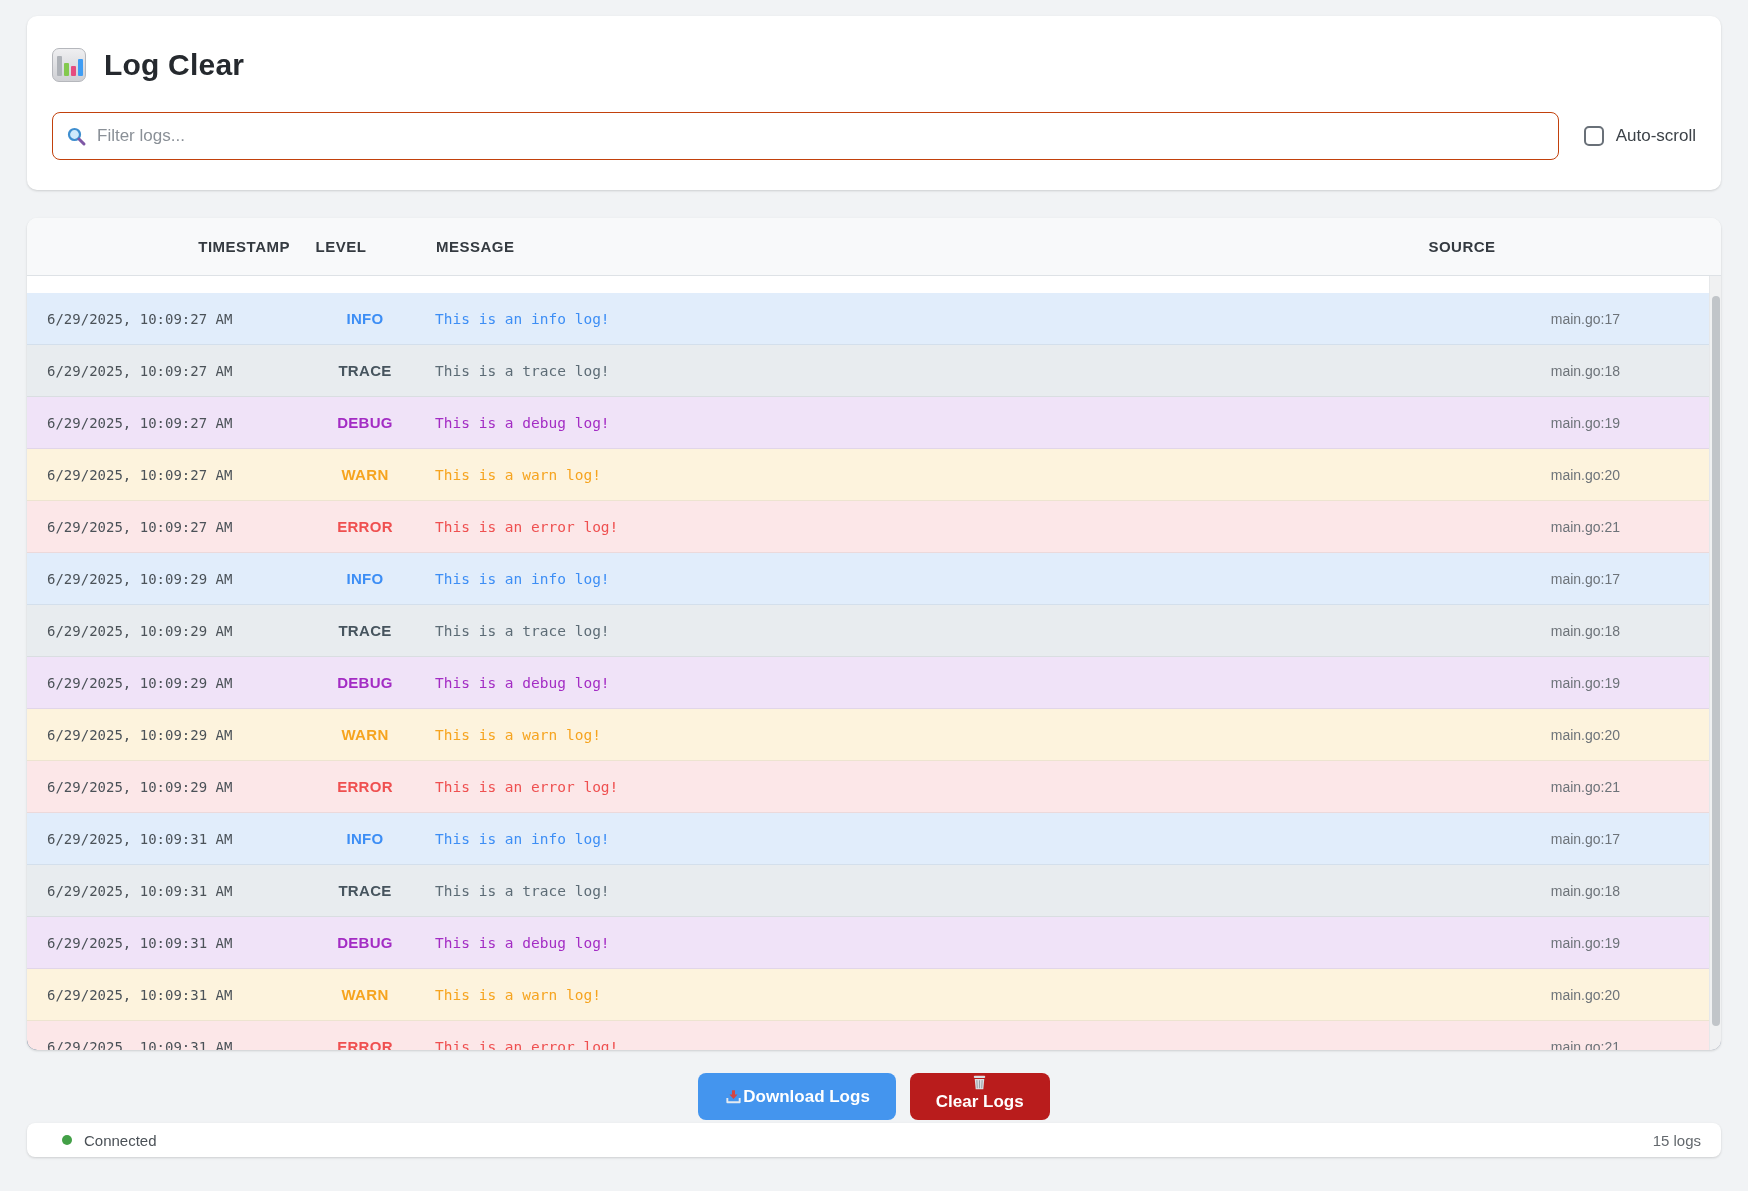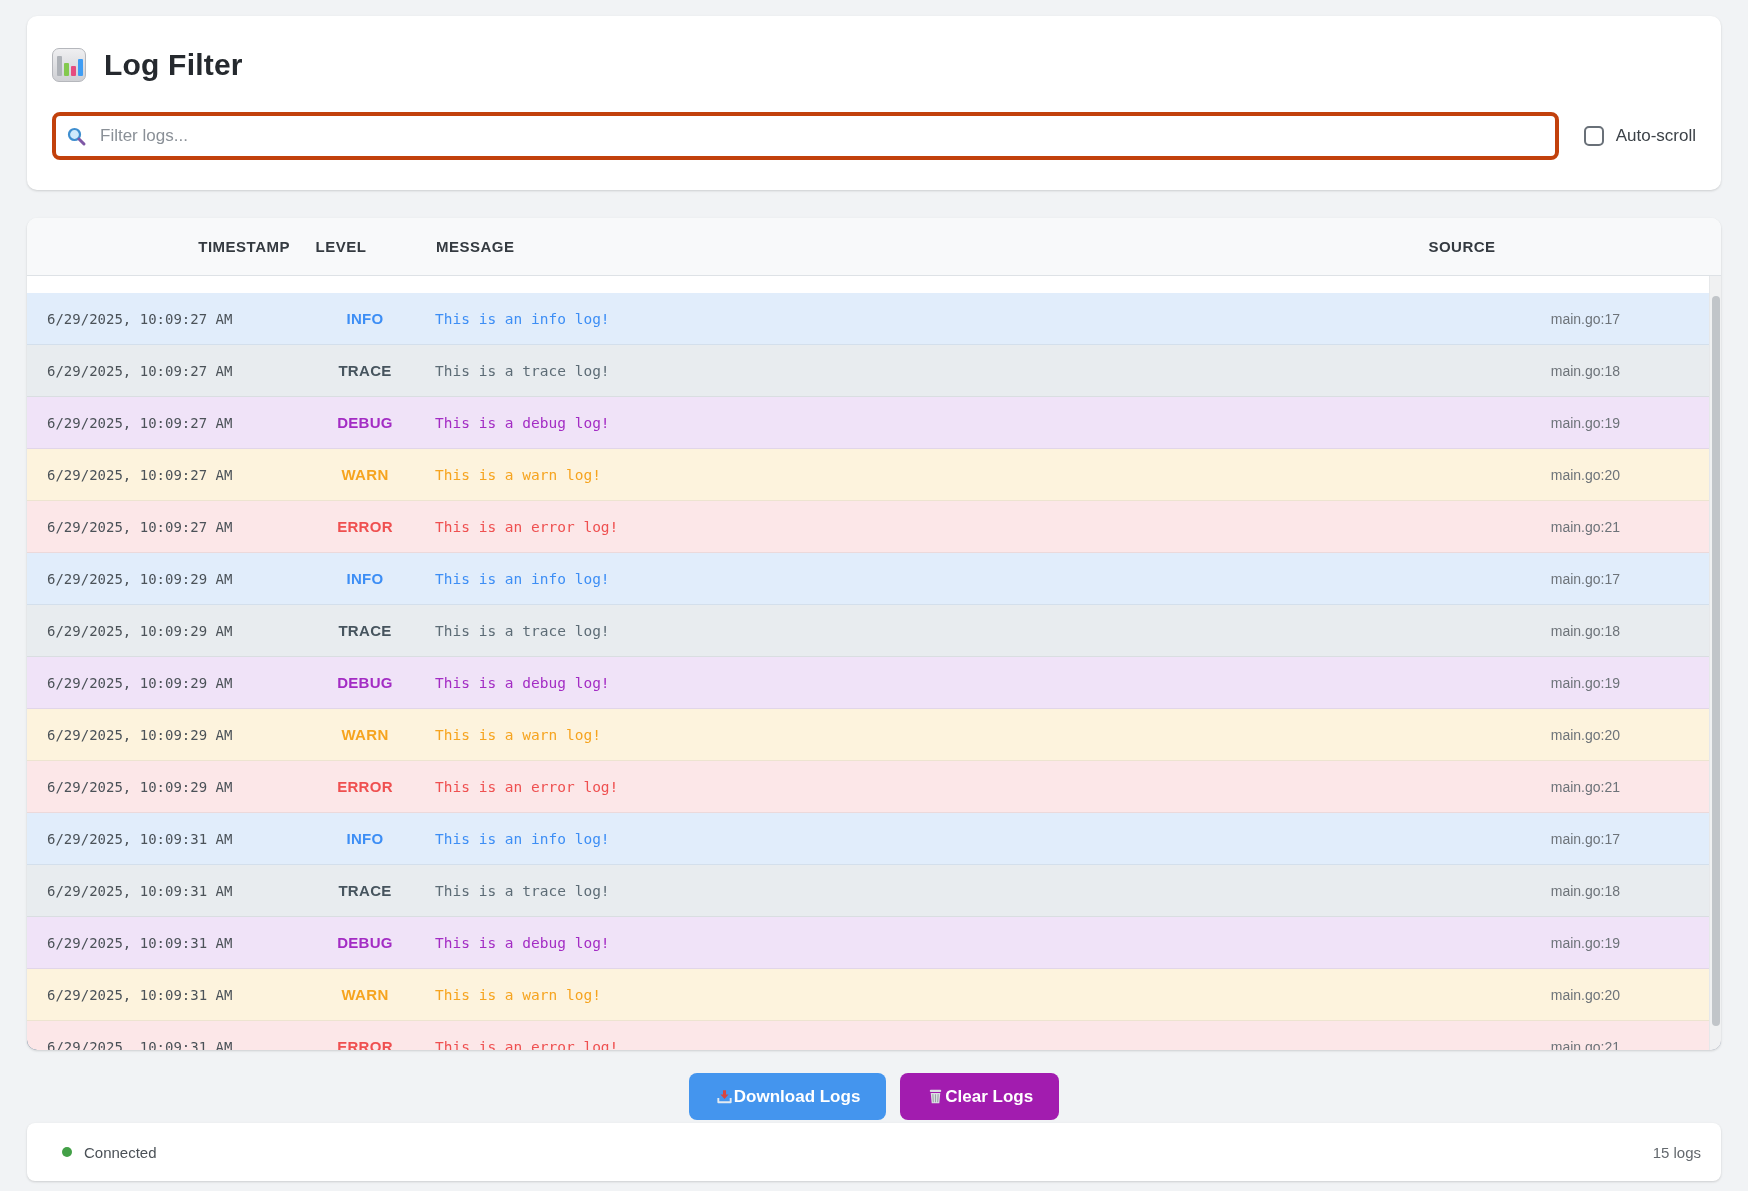--- a/index.html
+++ b/index.html
@@ -25,21 +25,21 @@
   .logo span { position:absolute; bottom:5px; width:5px; border-radius:1px; }
   .logo .b1 { left:4px;  height:20px; background:#aeb2b8; }
   .logo .b2 { left:11px; height:13px; background:#83c94e; }
   .logo .b3 { left:18px; height:10px; background:#e64c7f; }
   .logo .b4 { left:25px; height:17px; background:#3f9df4; }
   .page-title { font-size:30px; font-weight:700; color:#25292e; letter-spacing:.2px; }
   .filter-row { margin-top:28px; display:flex; align-items:center; }
   .search-wrap { position:relative; flex:1; }
   .search-wrap svg { position:absolute; left:14px; top:14px; }
   .filter-input {
-    width:100%; height:48px; border:4px solid #c2410c; border-radius:8px;
+    width:100%; height:48px; border:1px solid #c2410c; border-radius:8px;
     padding:0 16px 0 44px; font-size:17px; color:#343a40; outline:none;
     font-family:"Liberation Sans", sans-serif; background:#fff;
   }
   .filter-input::placeholder { color:#8a9097; }
   .autoscroll { display:flex; align-items:flex-start; margin-left:25px; white-space:nowrap; }
   .checkbox {
     width:20px; height:20px; border:2px solid #697078; border-radius:5px;
     background:#fff; margin-right:12px; cursor:pointer;
   }
   .autoscroll-label { font-size:17px; color:#3c4248; }
@@ -74,42 +74,42 @@
     background:#c1c5c9; border-radius:4px; cursor:grab;
   }
   
   .actions { margin-top:23px; display:flex; justify-content:center; gap:14px; }
   .btn {
     height:47px; border:none; border-radius:8px; color:#fff;
     font-size:17px; font-weight:600; font-family:"Liberation Sans", sans-serif;
     display:flex; align-items:center; padding:0 26px; cursor:pointer;
   }
   .btn-download { background:#4495ee; }
-  .btn-clear    { background:#a21caf; }
+  .btn-clear    { background:#b91c1c;flex-direction:column; }
   
   .footer-card {
-    margin:3px 27px 0; height:58px; border-radius:8px;
+    margin:3px 27px 0; height:34px; border-radius:8px;
     display:flex; align-items:center; padding:0 20px;
   }
   .status-dot { width:10px; height:10px; border-radius:50%; background:#43a047; margin:0 12px 0 15px; }
   .conn-label { font-size:15px; color:#4b5157; }
   .log-count  { margin-left:auto; font-size:15px; color:#64696e; }
 </style>
 </head>
 <body>
 
 <div class="card header-card">
   <div class="title-row">
     <div class="logo">
       <span class="b1"></span>
         <span class="b2"></span>
         <span class="b3"></span>
         <span class="b4"></span>
     </div>
-    <div class="page-title">Log Filter</div>
+    <div class="page-title">Log Clear</div>
   </div>
   <div class="filter-row">
     <div class="search-wrap">
       <svg width="21" height="21" viewBox="0 0 21 21">
         <circle cx="8.5" cy="8.5" r="5.5" fill="#cfe9fb" stroke="#3e8ecf" stroke-width="2.2"></circle>
         <line x1="13" y1="13" x2="18" y2="18" stroke="#7e57a5" stroke-width="3" stroke-linecap="round"></line>
       </svg>
       <input class="filter-input" type="text" placeholder="Filter logs..." style="">
     </div>
     <div class="autoscroll">

